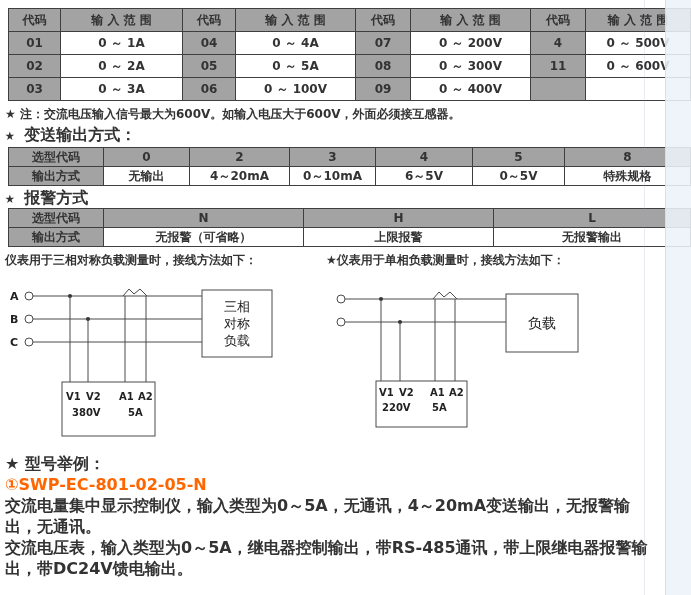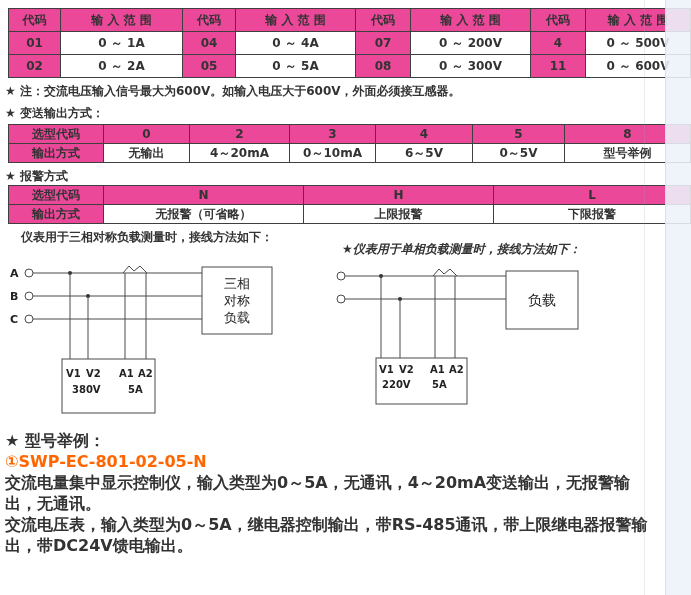--- a/index.html
+++ b/index.html
@@ -15,32 +15,32 @@
   td {
     border:1px solid #3f3f3f;
     text-align:center;
     font-size:12px;
     font-weight:bold;
     color:#333333;
     white-space:nowrap;
     overflow:hidden;
     padding:0;
   }
-  .blue { background:#ec4899; }
+  .blue { background:#a3a3a3; }
   .t1 { margin-top:8px; width:682px; }
   .t1 td { height:23px; }
   .t2 { margin-top:4px; width:682px; }
   .t3 { margin-top:2px; width:682px; }
   .t2 td, .t3 td { height:19px; }
   .note { margin:6px 0 0 5px; font-size:12px; font-weight:bold; line-height:14px; }
-  .sec-heading { margin:8px 0 0 5px; font-size:12px; font-weight:bold; line-height:14px; }
+  .sec-heading { margin:8px 0 0 5px; font-size:16px; font-weight:bold; line-height:14px;font-family:Liberation Mono, monospace; }
   .sec-heading.alarm-h { margin-top:6px; }
-  .captions { position:relative; height:14px; margin-top:5px; font-size:12px; font-weight:bold;margin-left:16px; }
+  .captions { position:relative; height:14px; margin-top:5px; font-size:12px; font-weight:bold; }
   .captions .cap-left { position:absolute; left:5px; top:0; white-space:nowrap; }
-  .captions .cap-right { position:absolute; left:326px; top:12px; white-space:nowrap;font-style:italic; }
+  .captions .cap-right { position:absolute; left:326px; top:0; white-space:nowrap; }
   svg.diagrams { display:block; margin-top:3px; }
   svg .wire { stroke:#4a4a4a; stroke-width:1; fill:none; }
   svg .dot { fill:#333333; stroke:none; }
   svg .dbox { stroke:#4a4a4a; stroke-width:1; fill:#ffffff; }
   svg text { fill:#222222; }
   svg .phase { font-size:11px; font-weight:bold; }
   svg .term { font-size:10px; font-weight:bold; }
   svg .loadtxt { font-size:13px; font-weight:normal; }
   svg .loadtxt2 { font-size:14px; font-weight:normal; }
   .examples { margin:2px 0 0 5px; font-size:16px; font-weight:bold; width:645px; }
@@ -96,20 +96,30 @@
   </tr>
   <tr>
     <td class="blue">02</td>
     <td>0 ～ 2A</td>
     <td class="blue">05</td>
     <td>0 ～ 5A</td>
     <td class="blue">08</td>
     <td>0 ～ 300V</td>
     <td class="blue">11</td>
     <td>0 ～ 600V</td>
+  </tr>
+  <tr>
+    <td class="blue">03</td>
+    <td>0 ～ 3A</td>
+    <td class="blue">06</td>
+    <td>0 ～ 100V</td>
+    <td class="blue">09</td>
+    <td>0 ～ 400V</td>
+    <td class="blue"></td>
+    <td></td>
   </tr>
 </tbody>
   </table>
 
 <div class="note">★ 注：交流电压输入信号最大为600V。如输入电压大于600V，外面必须接互感器。</div>
 
 <div class="sec-heading">★ 变送输出方式：</div>
 
 <table class="t2">
   <colgroup>
@@ -131,21 +141,21 @@
     <td class="blue">5</td>
     <td class="blue">8</td>
   </tr>
   <tr>
     <td class="blue">输出方式</td>
     <td>无输出</td>
     <td>4～20mA</td>
     <td>0～10mA</td>
     <td>6～5V</td>
     <td>0～5V</td>
-    <td>型号举例</td>
+    <td>特殊规格</td>
   </tr>
 </tbody>
   </table>
 
 <div class="sec-heading alarm-h">★ 报警方式</div>
 
 <table class="t3">
   <colgroup>
     <col style="width:95px">
       <col style="width:200px">
@@ -156,21 +166,21 @@
       <tr>
     <td class="blue">选型代码</td>
     <td class="blue">N</td>
     <td class="blue">H</td>
     <td class="blue">L</td>
   </tr>
   <tr>
     <td class="blue">输出方式</td>
     <td>无报警（可省略）</td>
     <td>上限报警</td>
-    <td>下限报警</td>
+    <td>无报警输出</td>
   </tr>
 </tbody>
   </table>
 
 <div class="captions">
   <span class="cap-left">仪表用于三相对称负载测量时，接线方法如下：</span>
   <span class="cap-right">★仪表用于单相负载测量时，接线方法如下：</span>
 </div>
 
 <svg class="diagrams" width="691" height="185" viewBox="0 0 691 185">

